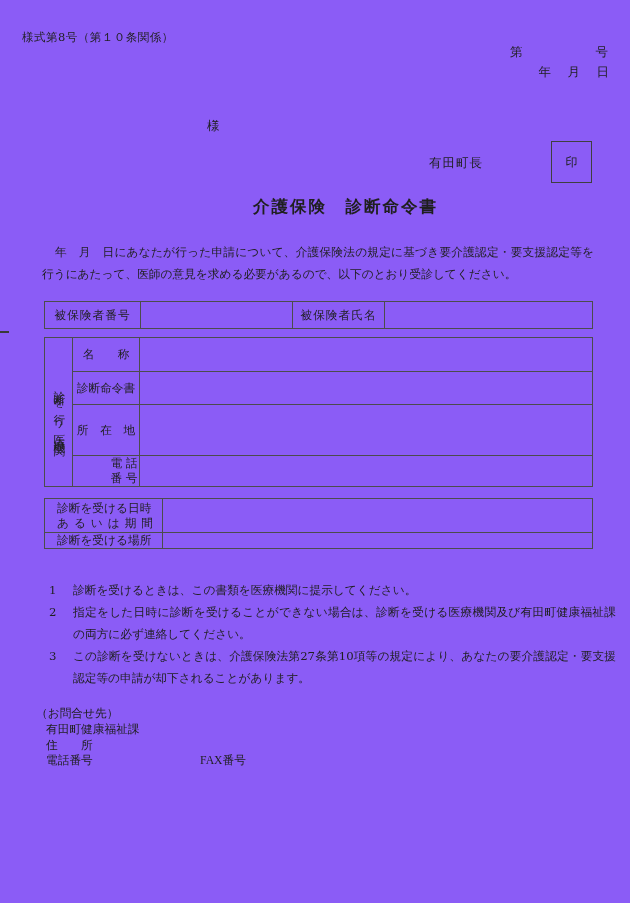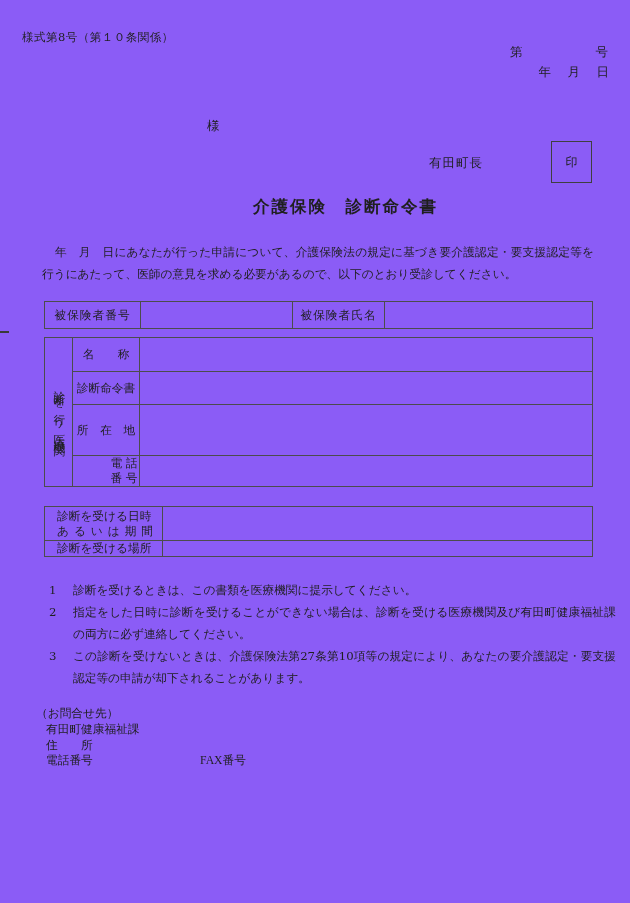--- a/index.html
+++ b/index.html
@@ -44,21 +44,21 @@
   .t2 .g { width:28px; text-align:center; vertical-align:middle; }
   .t2 .lbl { width:67px; text-align:center; }
   .t2 .val { width:453px; }
   .t2 .r1 td { height:34px; }
   .t2 .r2 td { height:33px; }
   .t2 .r3 td { height:51px; }
   .t2 .r4 td { height:31px;padding-left:36px; }
   .vert { display:inline-block; writing-mode:vertical-rl; text-orientation:upright;
           letter-spacing:3.5px; line-height:1; font-size:11.7px; }
 
-  .t3 { left:44px; top:498px; width:548px;margin-top:8px; }
+  .t3 { left:44px; top:498px; width:548px; }
   .t3 .lbl3 { width:118px; text-align:left; padding-left:12px; line-height:14.5px; }
   .t3 .val  { width:430px; }
   .t3 .r1 td { height:34px; }
   .t3 .r2 td { height:14px; }
   .just { width:96px; text-align-last:justify; text-justify:inter-character; }
   .ln { width:96px; }
 
   .notes { position:absolute; left:44px; top:579px; width:572px; line-height:22px; }
   .note  { display:flex; }
   .note .num { width:29px; padding-left:5px; flex:none; }

